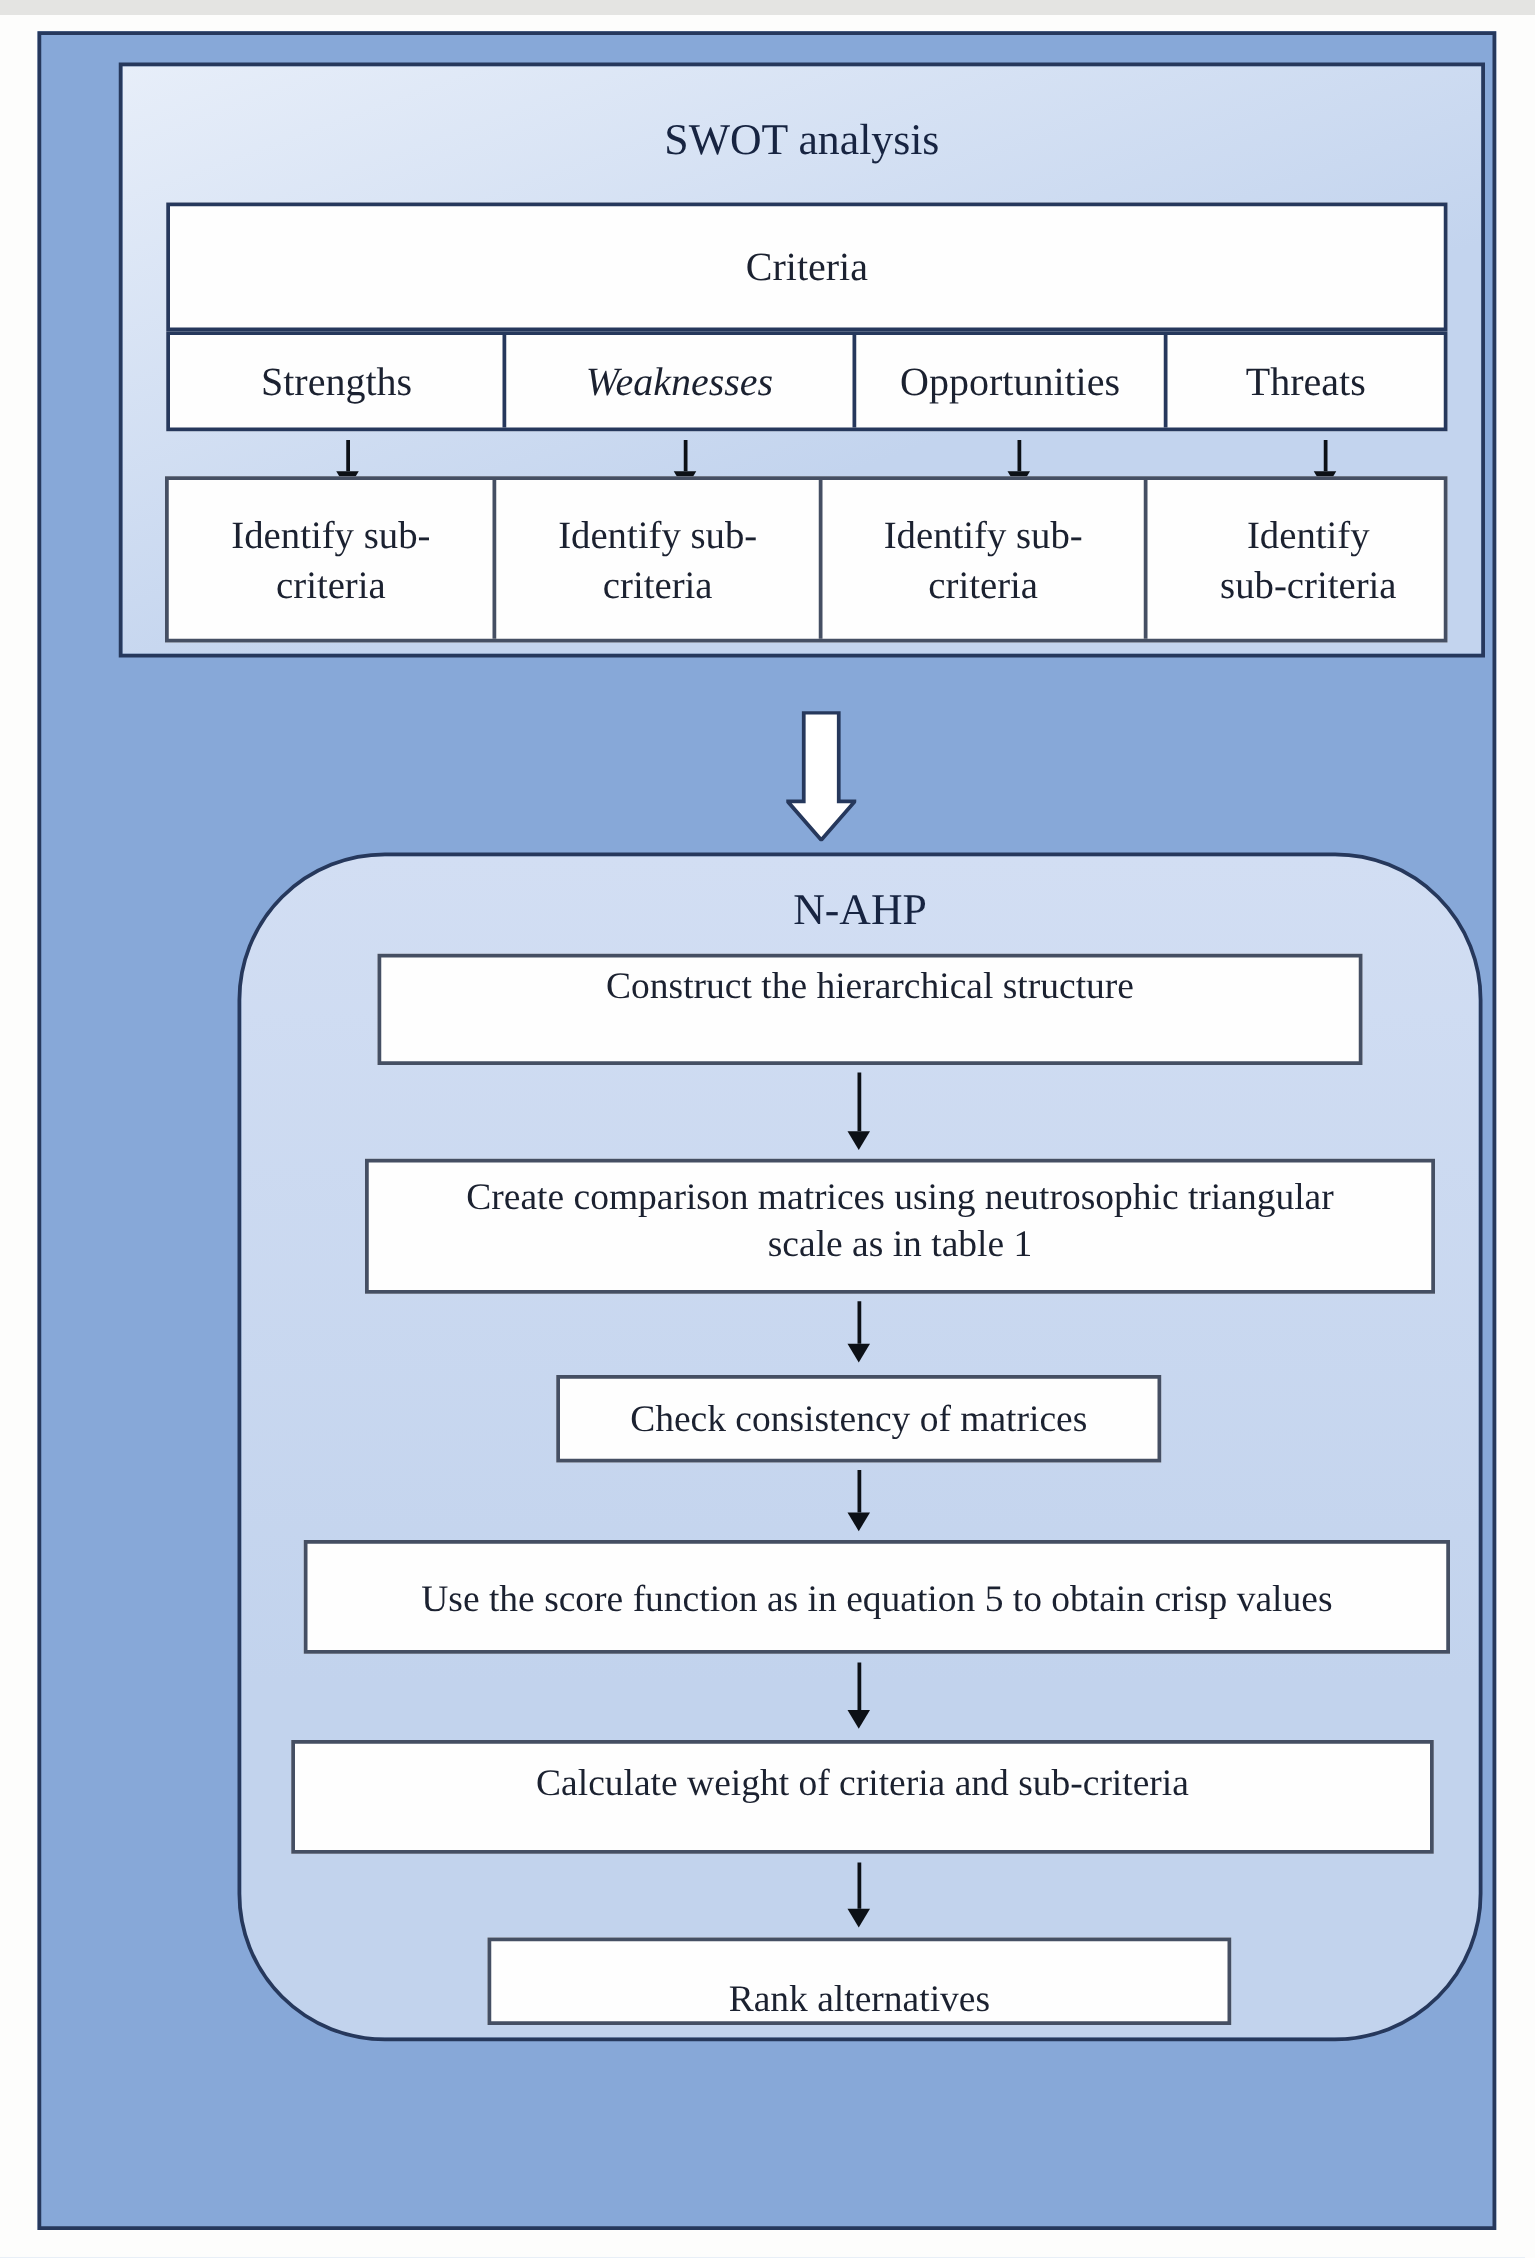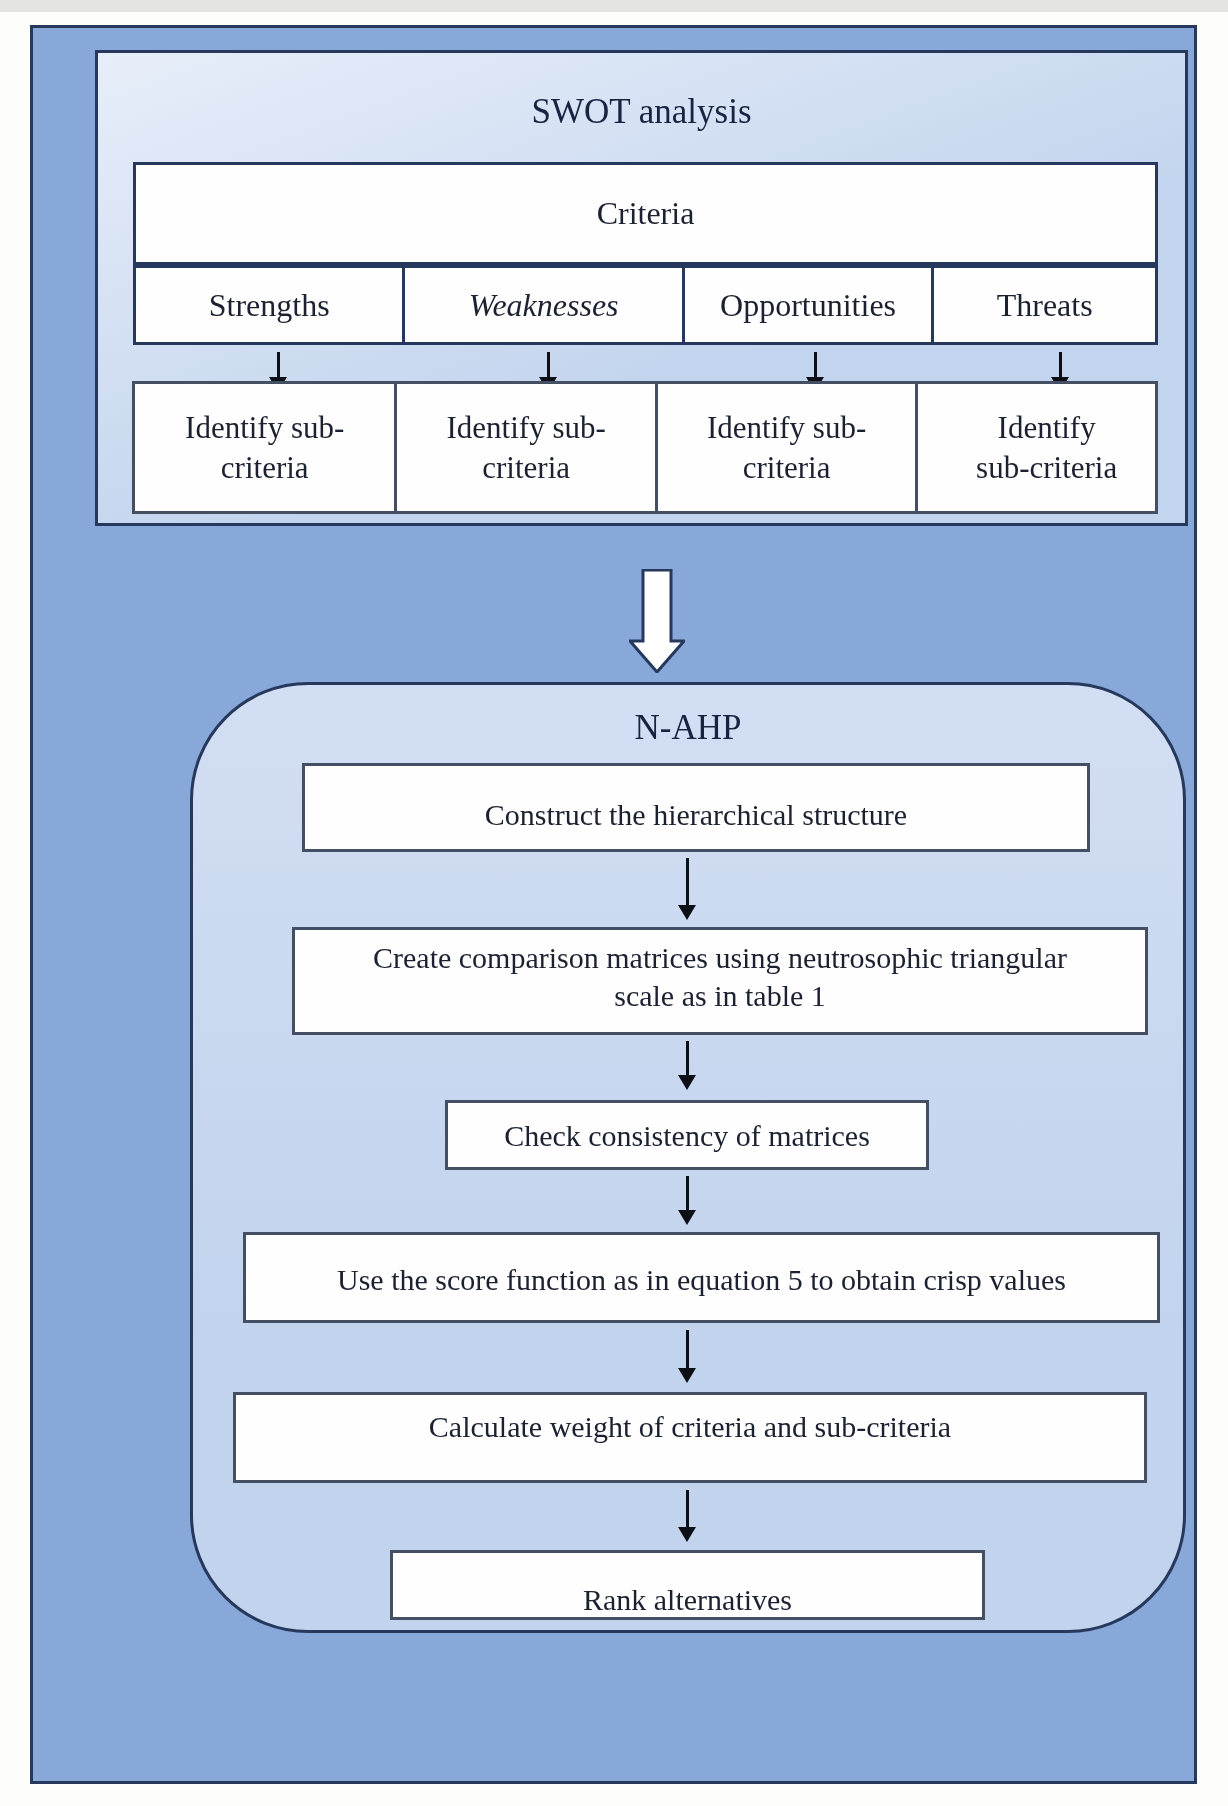--- a/index.html
+++ b/index.html
@@ -96,21 +96,21 @@
     border:3px solid var(--border_panel);border-radius:118px;margin-left:30px;
   }
   .nahp-title{
     position:absolute;left:0;top:23px;width:100%;text-align:center;
     font-size:35px;line-height:40px;color:var(--title_text);
   }
   .step-box{
     position:absolute;background:var(--box_bg);border:3px solid var(--border_box);
     text-align:center;font-size:30px;line-height:38px;
   }
-  .step-1{left:109px;top:78px;width:788px;height:89px;padding-top:30px;white-space:nowrap;}
+  .step-1{left:109px;top:78px;width:788px;height:89px;padding-top:4px;white-space:nowrap;}
   .step-2{left:99px;top:242px;width:856px;height:108px;padding-top:9px;}
   .step-2 .wrap{display:inline-block;max-width:745px;}
   .step-3{left:252px;top:415px;width:484px;height:70px;padding-top:14px;white-space:nowrap;}
   .step-4{left:50px;top:547px;width:917px;height:91px;padding-top:26px;white-space:nowrap;}
   .step-5{left:40px;top:707px;width:914px;height:91px;padding-top:13px;white-space:nowrap;}
   .step-6{left:197px;top:865px;width:595px;height:70px;padding-top:28px;white-space:nowrap;}
   .na-1{left:485px;top:173px;height:62px;}
   .na-2{left:485px;top:356px;height:49px;}
   .na-3{left:485px;top:491px;height:49px;}
   .na-4{left:485px;top:645px;height:53px;}

